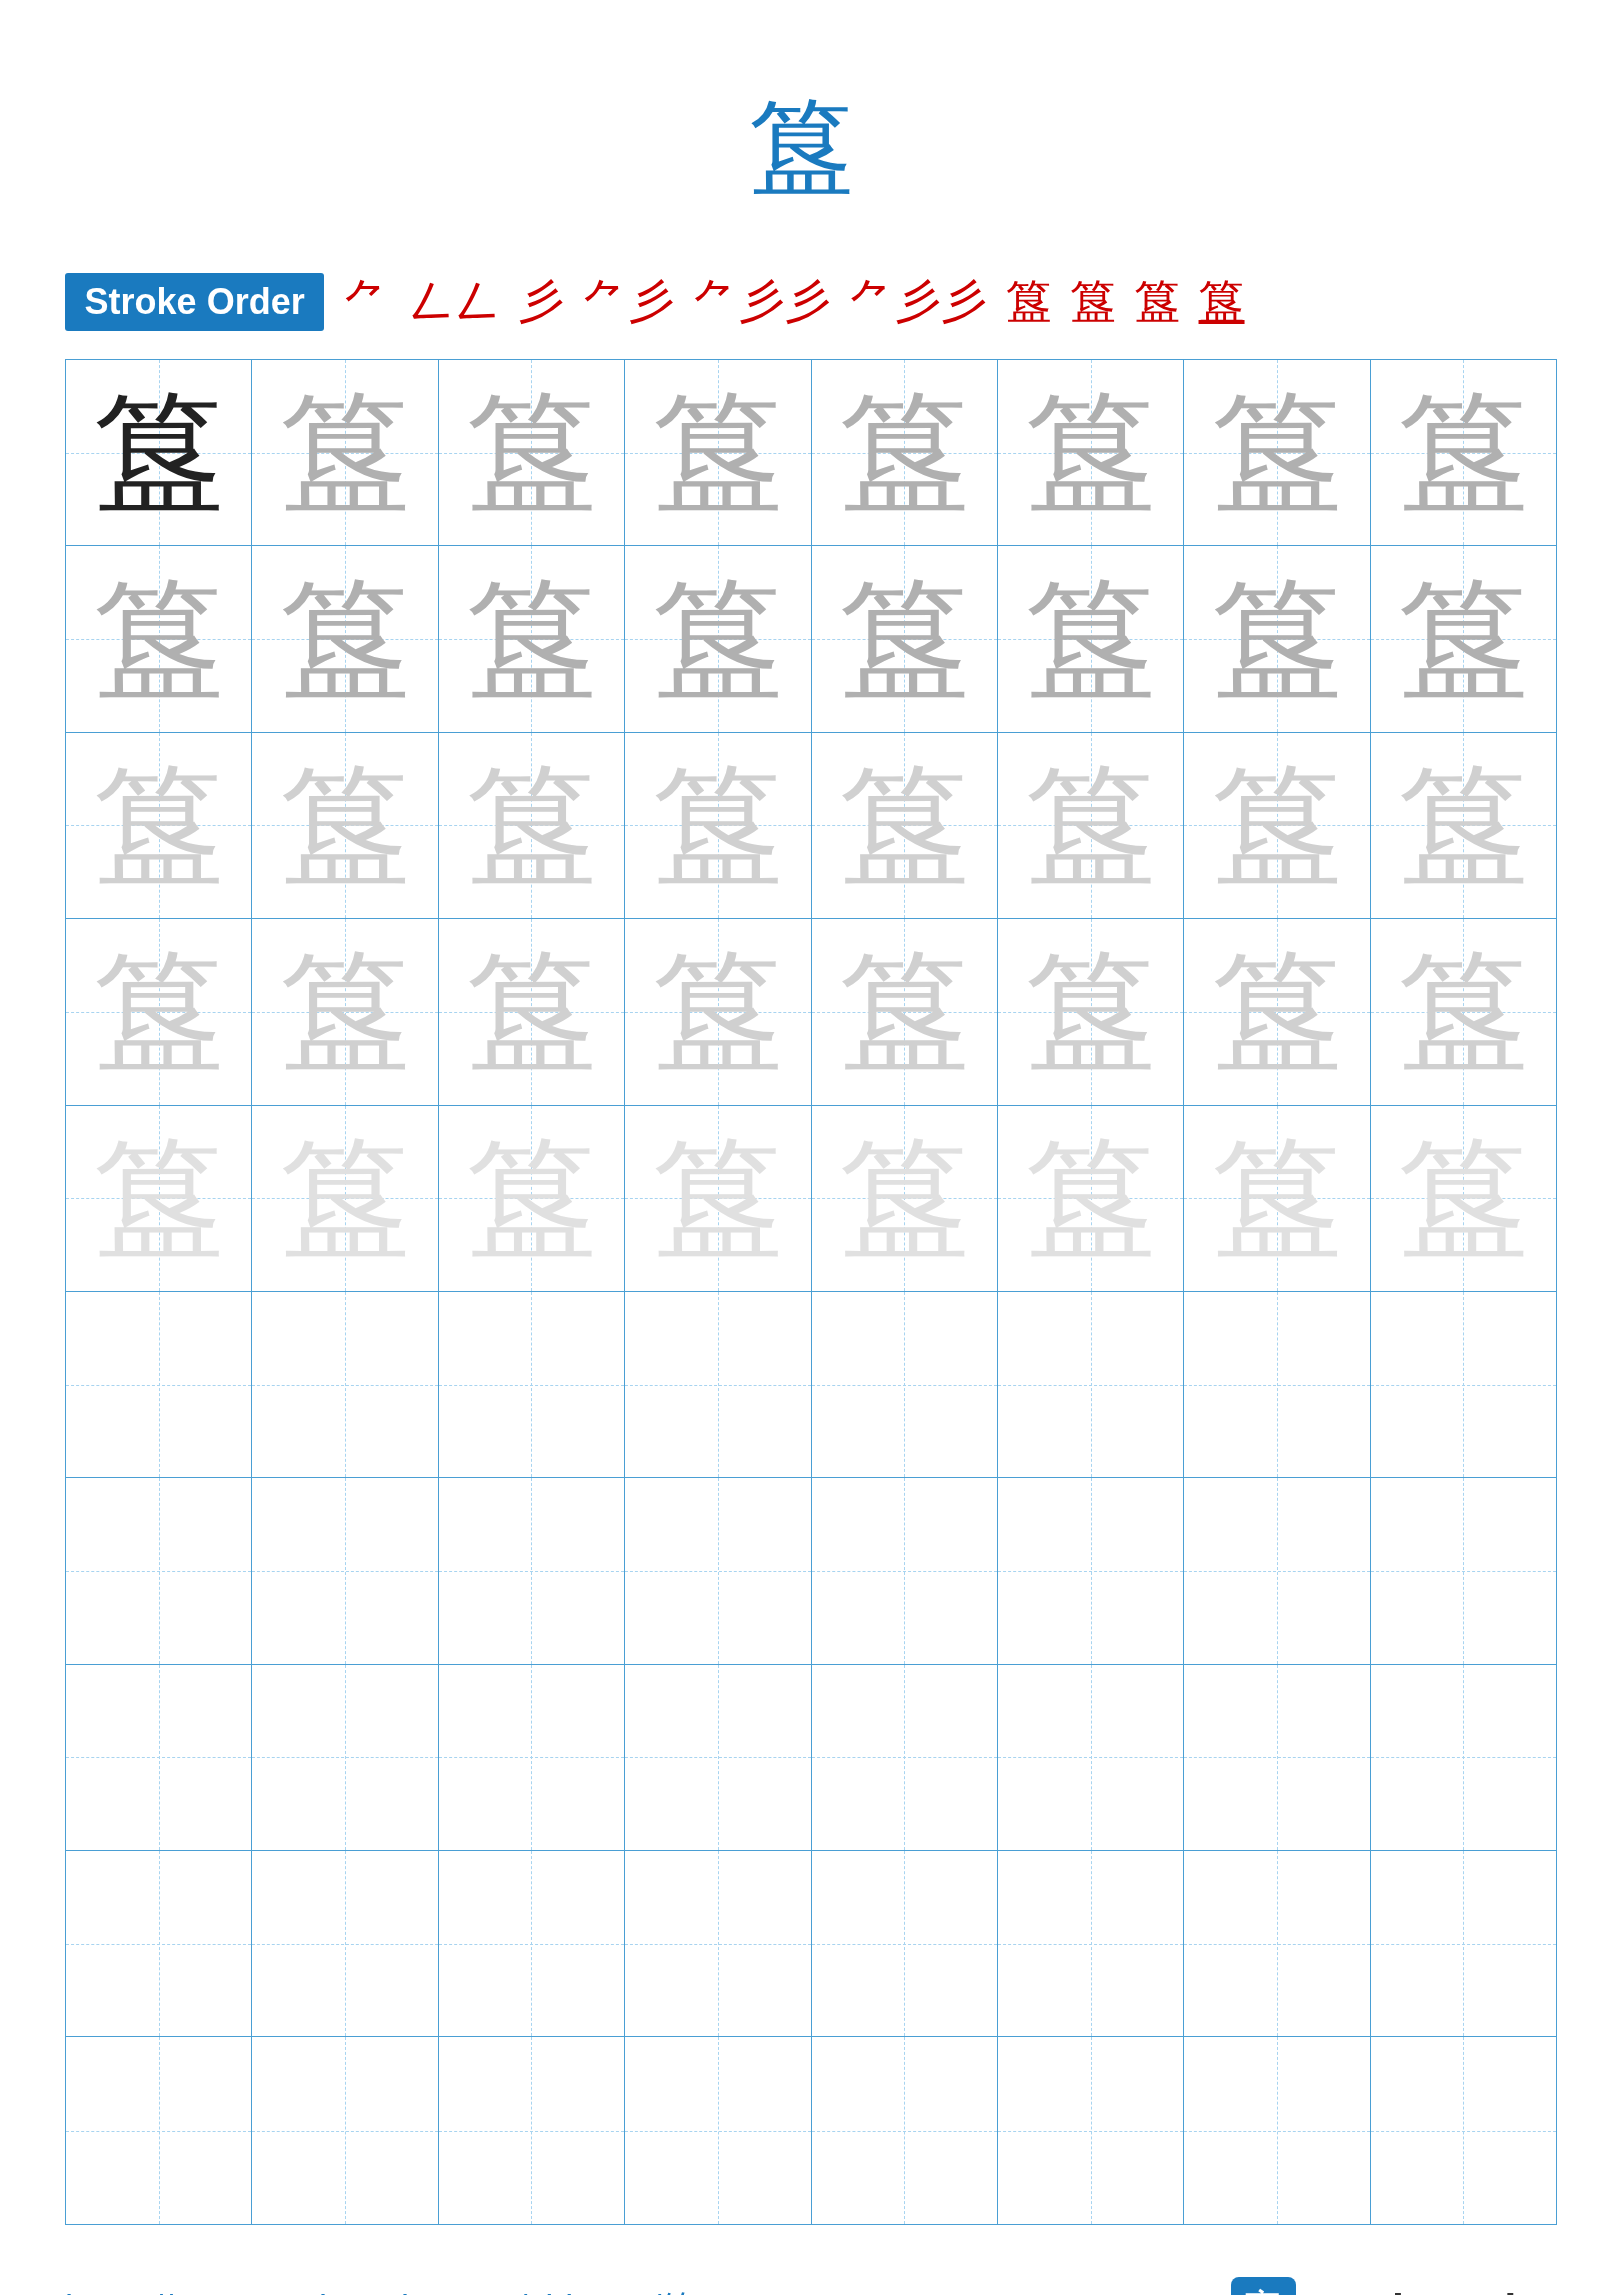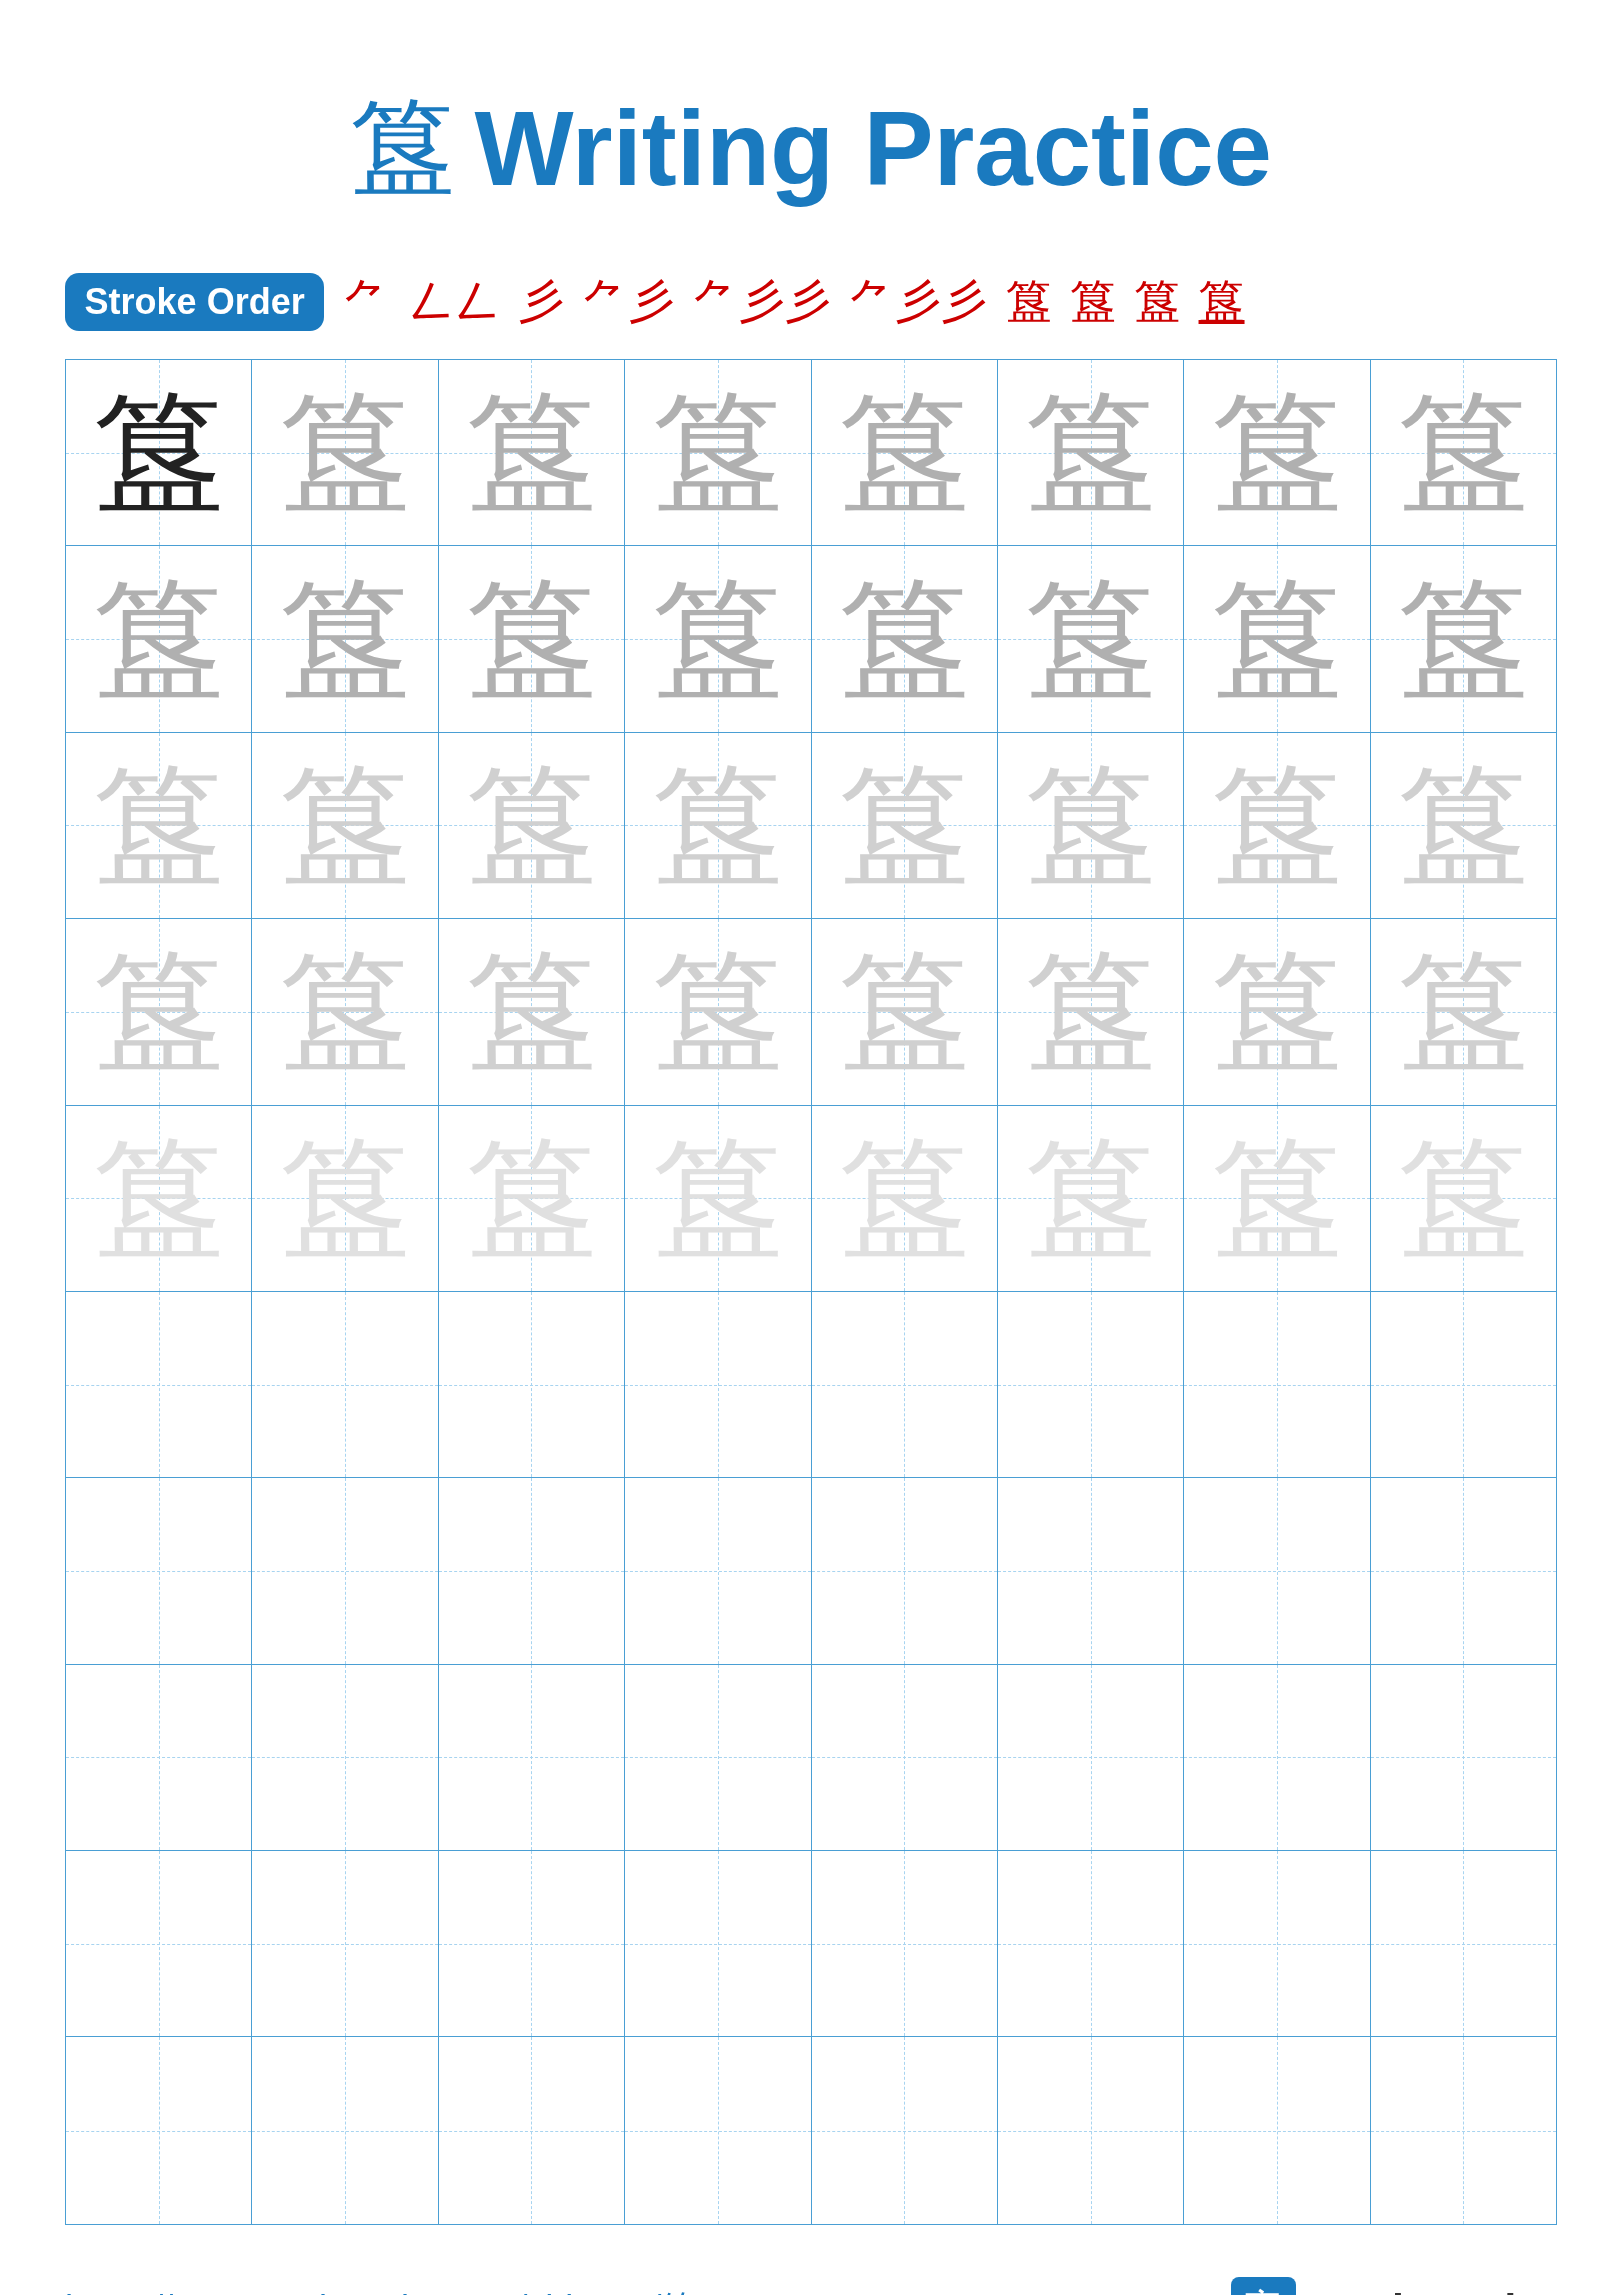--- a/index.html
+++ b/index.html
@@ -52,21 +52,21 @@
       gap: 19.6px;
     }
 
     .stroke-order-badge {
       background: #1a7abf;
       color: #fff;
       font-size: 36px;
       font-family: Arial, sans-serif;
       font-weight: bold;
       padding: 7.9px 19.6px;
-      border-radius: 14px;
+      border-radius: 3px;
       white-space: nowrap;
     }
 
     .stroke-order-chars {
       display: flex;
       gap: 18.3px;
       align-items: center;
     }
 
     .stroke-step {
@@ -198,21 +198,20 @@
       font-family: Arial, sans-serif;
     }
   </style>
 </head>
 <body>
 
 <div class="page">
 
   <div class="title-area">
     <span class="title-char">簋</span>
-    <span class="title-text">Writing Practice</span>
   </div>
 
   <div class="stroke-order-row">
     <div class="stroke-order-badge">Stroke Order</div>
     <div class="stroke-order-chars">
       <span class="stroke-step">⺈</span>
       <span class="stroke-step">𠃋𠃋</span>
       <span class="stroke-step">彡</span>
       <span class="stroke-step">⺈彡</span>
       <span class="stroke-step">⺈彡彡</span>

